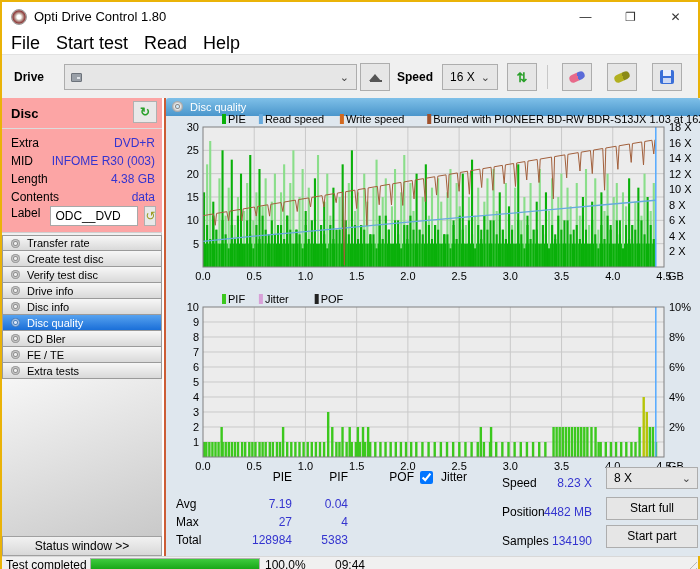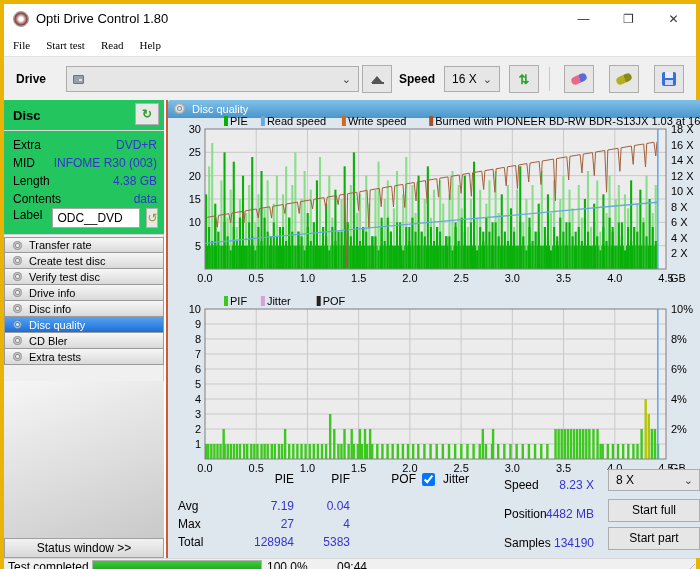--- a/index.html
+++ b/index.html
@@ -1,31 +1,31 @@
 <!DOCTYPE html>
 <html><head>
 <meta charset="utf-8">
 <style>
   * { margin:0; padding:0; box-sizing:border-box; }
   html,body { width:700px; height:569px; overflow:hidden;
     font-family:"Liberation Sans", sans-serif; font-size:12px; color:#000;
     background:#fff; }
-  #window { position:relative; width:700px; height:569px; border:4px solid #eab308; background:#fff; }
+  #window { position:relative; width:700px; height:569px; border:2px solid #eab308; background:#fff; }
 
   
   .titlebar { position:absolute; left:0; top:0; width:100%; height:30px; background:#fff; }
   .app-icon { position:absolute; left:9px; top:7px; width:16px; height:16px; border-radius:50%;
     background:radial-gradient(circle at 50% 50%, #fff 0 2px, #d8cfc4 3px, #8c3b3b 6px, #e8e0d4 8px); border:1px solid #999; }
   .title-text { position:absolute; left:32px; top:7px; font-size:13px; }
   .win-btn { position:absolute; top:0; width:45px; height:30px; text-align:center; line-height:30px; color:#333; font-size:12px; }
   .win-min { right:90px; } .win-max { right:45px; } .win-close { right:0; }
 
   
   .menubar { position:absolute; left:0; top:30px; width:100%; height:22px; background:#fff; display:flex; align-items:center; }
-  .menu-item { padding:0 8px; height:22px; line-height:22px; font-size:11px;font-family:Liberation Serif, serif; }
+  .menu-item { padding:0 8px; height:22px; line-height:22px; font-size:18px; }
   .menu-item:first-child { padding-left:9px; }
 
   
   .toolbar { position:absolute; left:0; top:52px; width:100%; height:44px; background:#f0f0f0; border-top:1px solid #e2e2e2; }
   .tb-label { position:absolute; top:15px; font-weight:bold; font-size:12px; }
   .combo { position:absolute; background:#e6e6e6; border:1px solid #adadad; height:26px; display:flex; align-items:center; font-size:12px; }
   .combo .chev { margin-left:auto; padding-right:7px; color:#444; font-size:11px; }
   .drive-combo { left:62px; top:9px; width:293px; padding-left:6px; }
   .drive-ico { width:11px; height:9px; background:#9aa0a8; border:1px solid #6d737b; border-radius:1px; margin-right:5px; position:relative; }
   .drive-ico:after { content:""; position:absolute; right:1px; top:3px; width:3px; height:2px; background:#dfe3e8; }
@@ -40,21 +40,21 @@
   .tb-sep { position:absolute; left:545px; top:10px; width:1px; height:24px; background:#c8c8c8; }
   .erase-btn { left:560px; } .mark-btn { left:605px; } .save-btn { left:650px; }
   .eraser-ico { width:16px; height:8px; border-radius:4px; background:linear-gradient(100deg,#e86a8a 55%,#5a6ad8 55%); transform:rotate(-25deg); }
   .marker-ico { width:16px; height:8px; border-radius:4px; background:linear-gradient(100deg,#b2b020 55%,#8a8a18 55%); transform:rotate(-25deg); }
   .floppy-ico { width:14px; height:14px; background:#3a6fd8; border-radius:2px; position:relative; }
   .floppy-ico:after { content:""; position:absolute; left:3px; top:0; width:8px; height:6px; background:#e8eefc; }
   .floppy-ico:before { content:""; position:absolute; left:3px; bottom:1px; width:8px; height:5px; background:#cdd9f4; }
 
   
   .left-col { position:absolute; left:0; top:96px; width:160px; height:458px; background:#f0f0f0; border-right:1px solid #c8c8c8; }
-  .disc-box { position:absolute; left:0; top:0; width:160px; height:135px; background:#22c55e; border-bottom:1px solid #d0d0d0; }
+  .disc-box { position:absolute; left:0; top:0; width:160px; height:135px; background:#fca5a5; border-bottom:1px solid #d0d0d0; }
   .disc-title { position:absolute; left:9px; top:8px; font-weight:bold; font-size:13px; }
   .small-btn { position:absolute; width:24px; height:22px; background:#e8e8e8; border:1px solid #b0b0b0;
     display:flex; align-items:center; justify-content:center; font-size:12px; }
   .disc-refresh { left:131px; top:3px; color:#2aa02a; font-weight:bold; }
   .disc-sep { position:absolute; left:0; top:30px; width:160px; height:1px; background:#dcdcdc; }
   .disc-row { position:absolute; left:9px; width:144px; display:flex; justify-content:space-between; font-size:12px; }
   .disc-row .val { color:#3434cf; }
   .label-row { position:absolute; left:9px; top:108px; width:144px; display:flex; }
   .label-input { width:88px; height:20px; border:1px solid #a8a8a8; background:#fff; font-family:"Liberation Sans",sans-serif;
     font-size:12px; padding:0 4px; margin-left:10px; }
@@ -210,20 +210,24 @@
           <span class="cd-icon"></span>
           <span>Disc info</span>
         </div>
         <div class="side-btn selected">
           <span class="cd-icon"></span>
           <span>Disc quality</span>
         </div>
         <div class="side-btn">
           <span class="cd-icon"></span>
           <span>CD Bler</span>
+        </div>
+        <div class="side-btn">
+          <span class="cd-icon"></span>
+          <span>FE / TE</span>
         </div>
         <div class="side-btn">
           <span class="cd-icon"></span>
           <span>Extra tests</span>
         </div>
       </div>
     <div class="side-fill"></div>
     <div class="statuswin-btn">Status window &gt;&gt;</div>
   </div>
 

